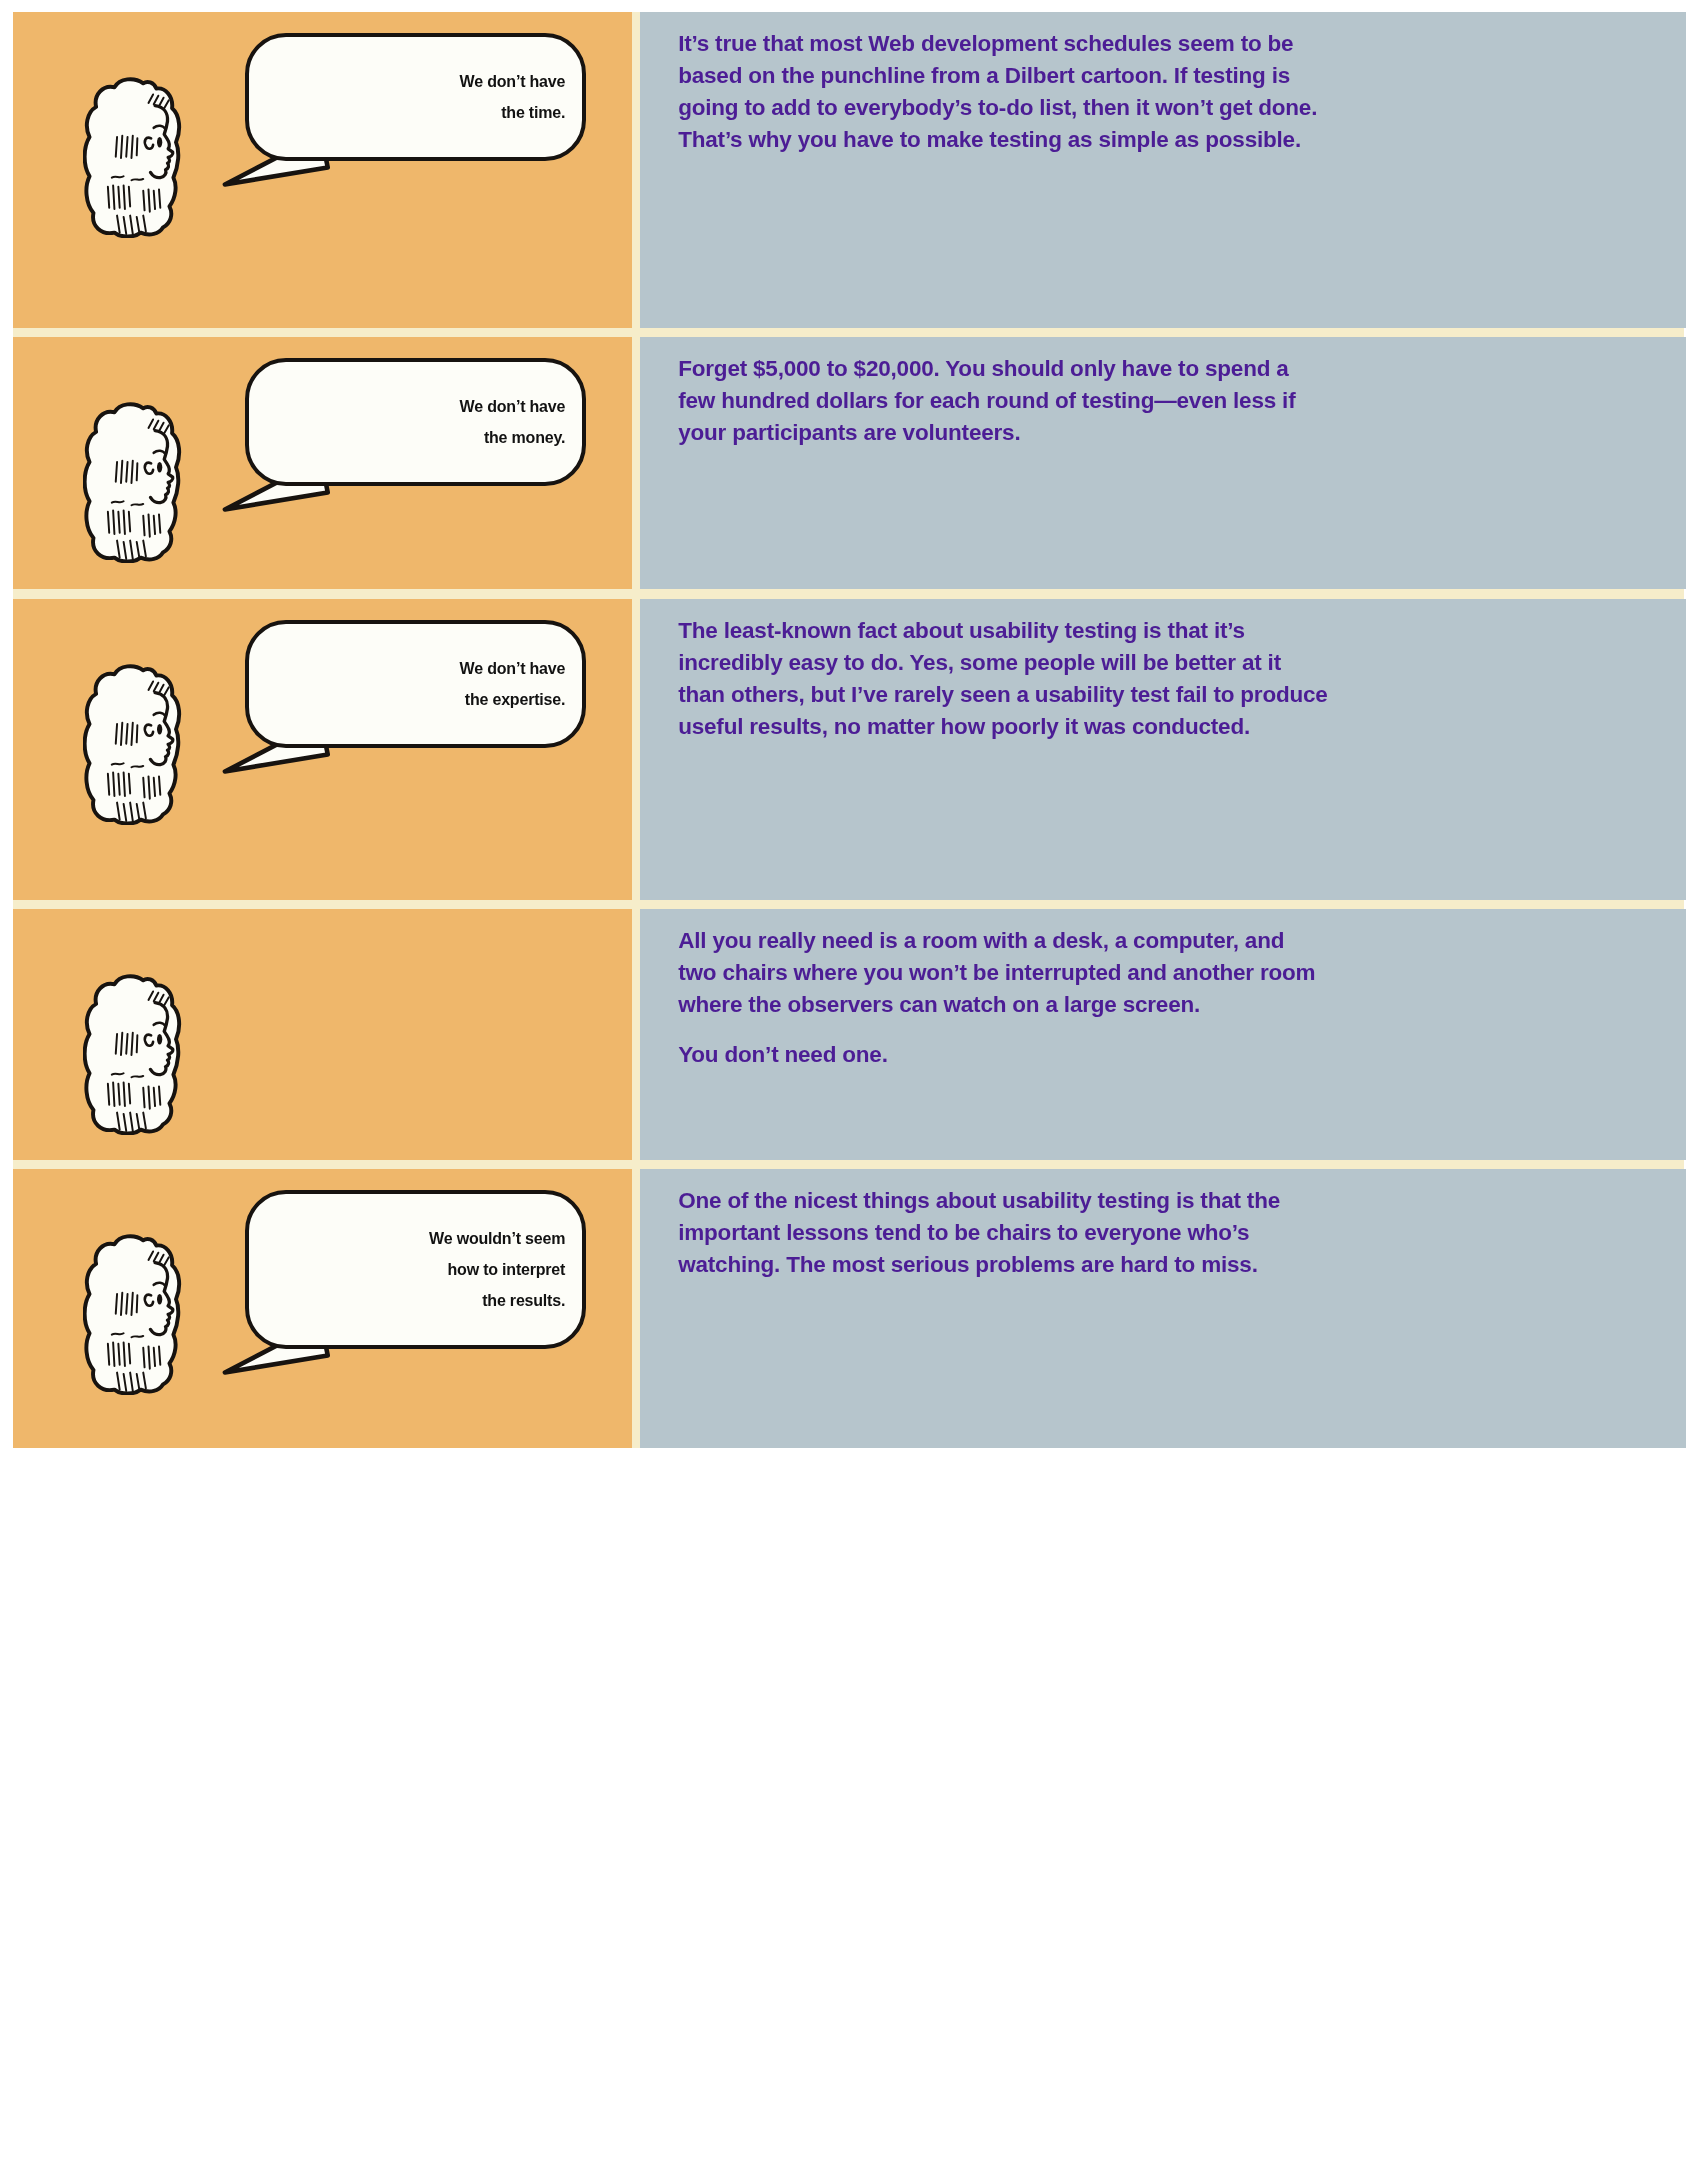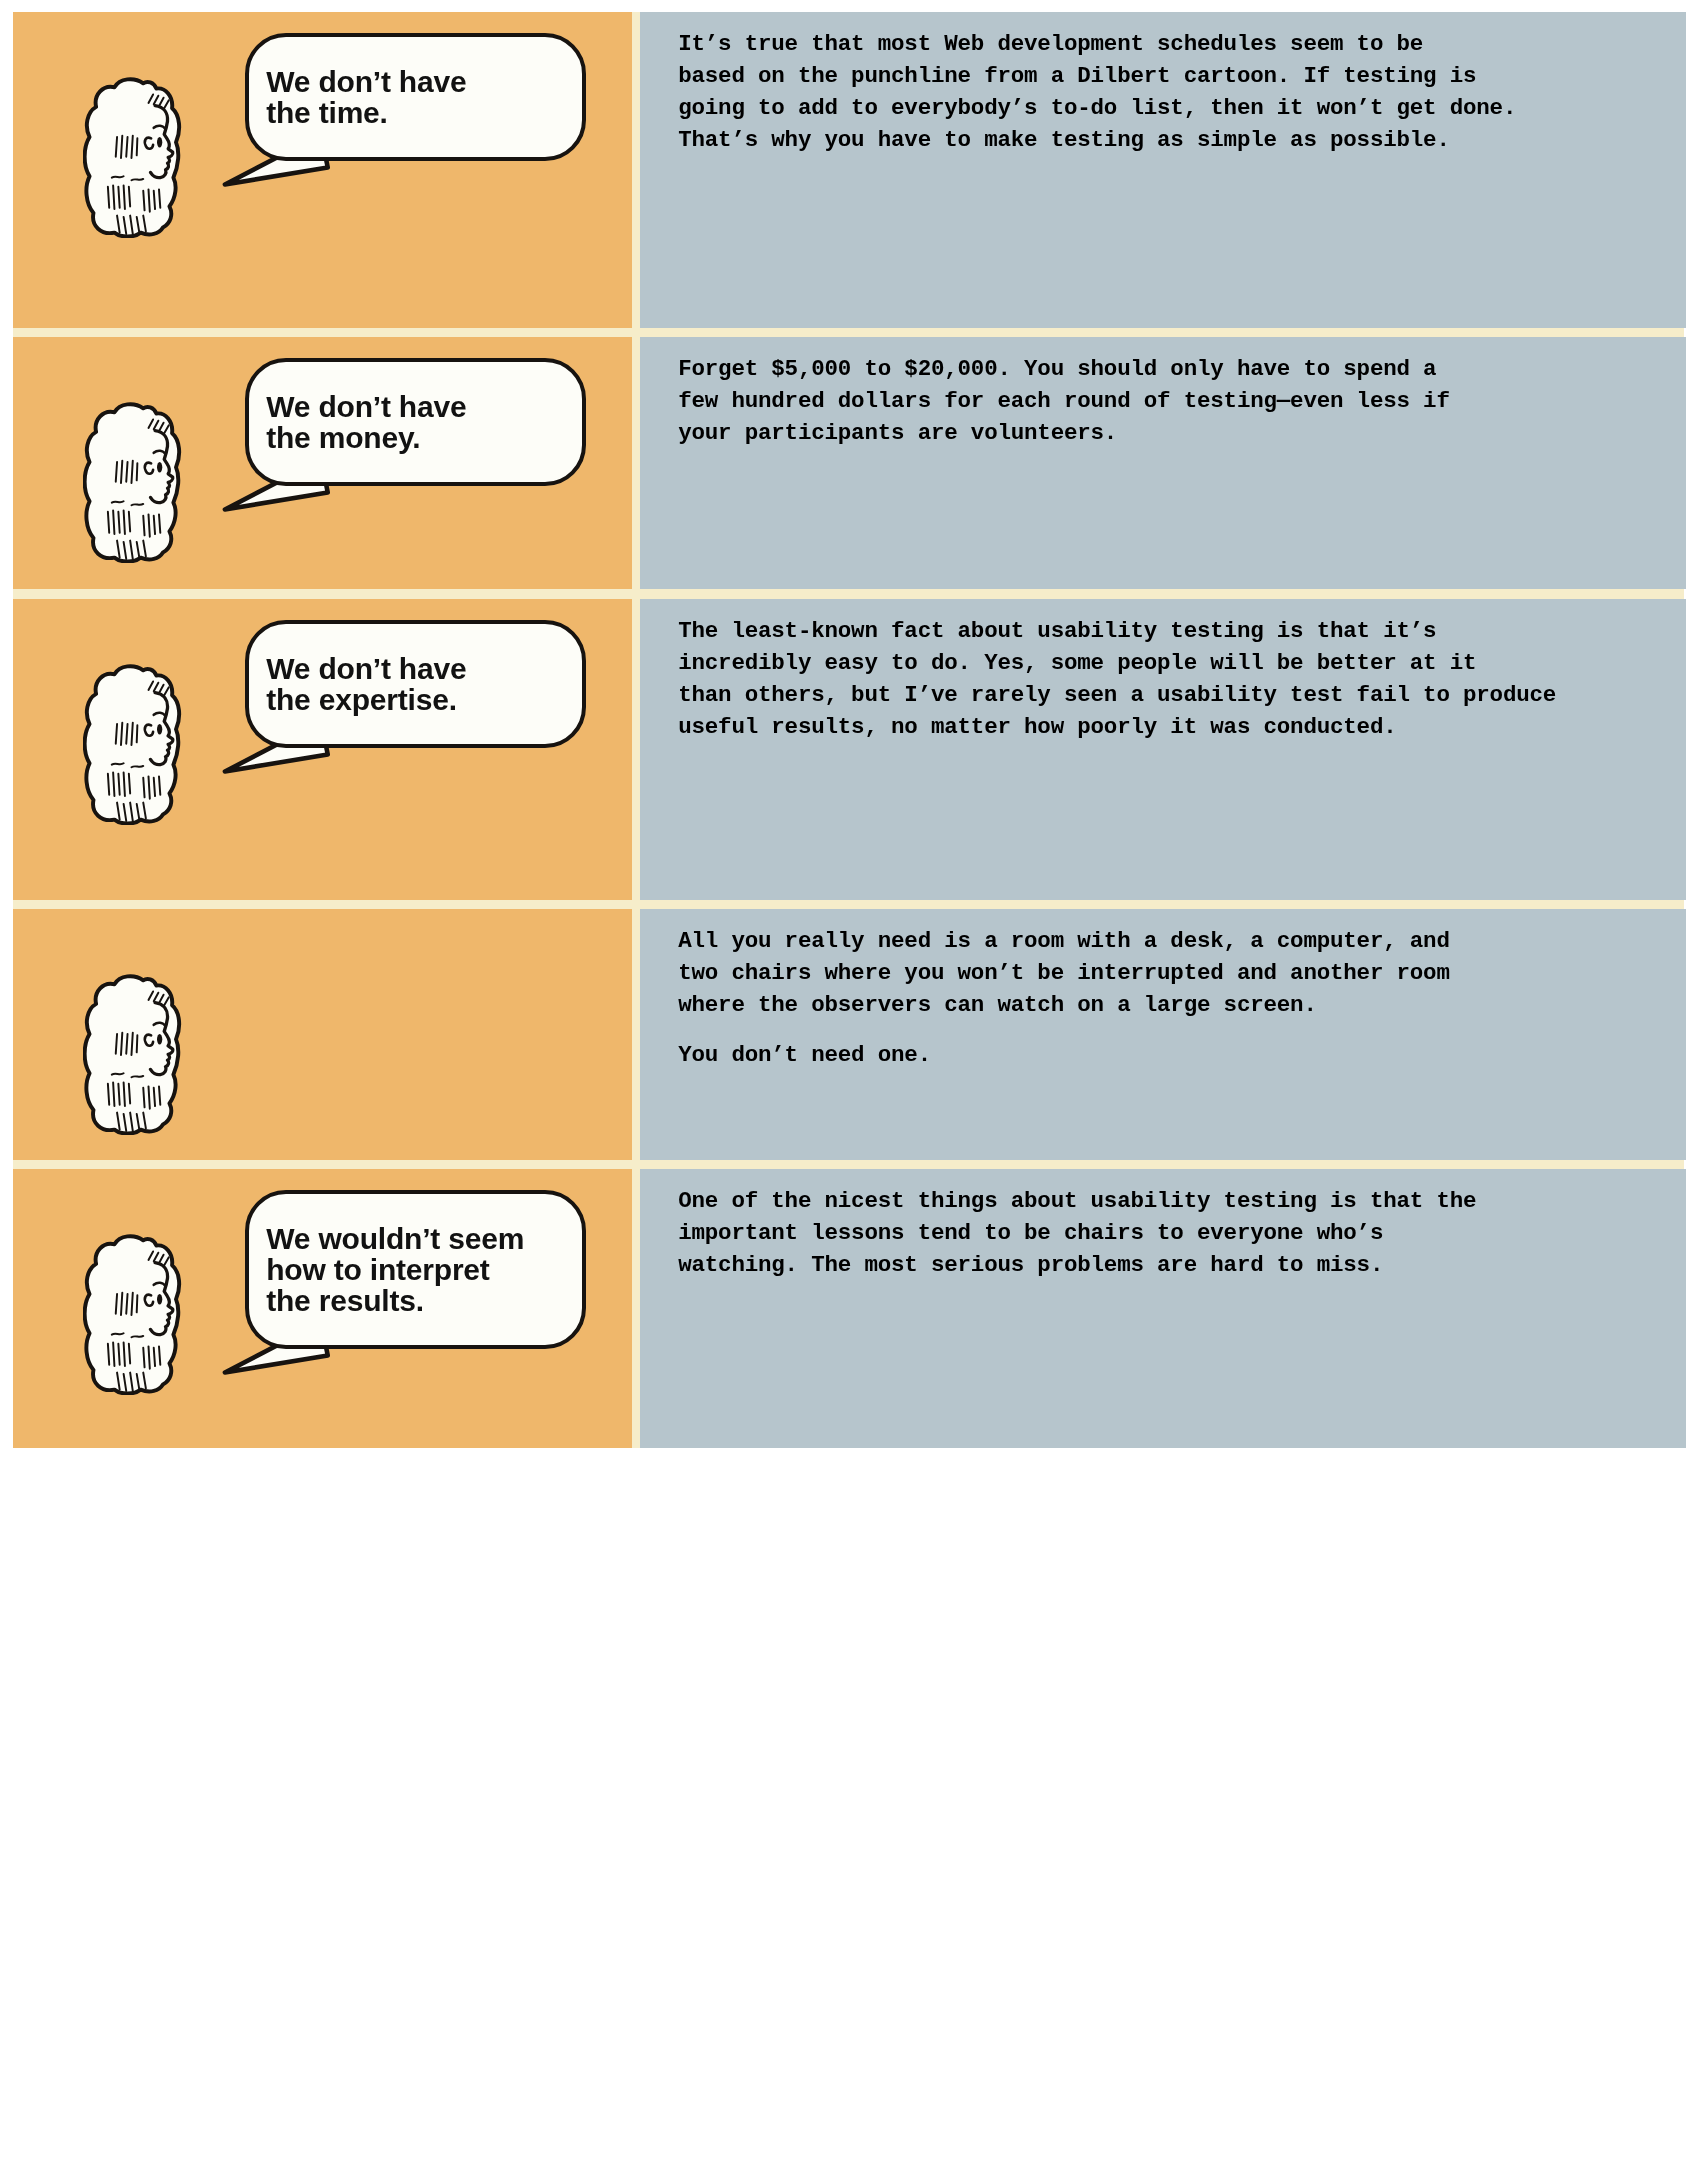--- a/index.html
+++ b/index.html
@@ -26,22 +26,21 @@
   .cell { position: relative; }
   .cell.left  { background: #efb76b; }
   .cell.right { background: #b6c5cc; padding: 16px 66px 0 38px; box-sizing: border-box; }
   .cell.right p {
     margin: 0 0 18px 0;
     white-space: pre-line;
     font-weight: bold;
     font-size: 22.5px;
     line-height: 32px;
     letter-spacing: -0.2px;
-    color: #000000;
-    font-family: Liberation Mono, monospace;
+    color: #4c1d95;
   }
   .face {
     position: absolute;
     left: 70px;
     top: 62px;
     width: 131px;
     height: 164px;
   }
   .bubble-wrap {
     position: absolute;
@@ -54,23 +53,23 @@
     z-index: 1;
     box-sizing: border-box;
     width: 341px;
     background: #fdfdf8;
     border: 4px solid #171310;
     border-radius: 41px;
     padding: 29px 17px;
   }
   .bubble-text {
     white-space: pre-line;
-    text-align: left;
+    text-align: right;
     font-weight: bold;
-    font-size: 30px;
+    font-size: 16px;
     line-height: 31px;
     letter-spacing: -0.2px;
     color: #121212;
   }
   .tail {
     position: absolute;
     left: -24px;
     bottom: -29px;
     width: 112px;
     height: 61px;

